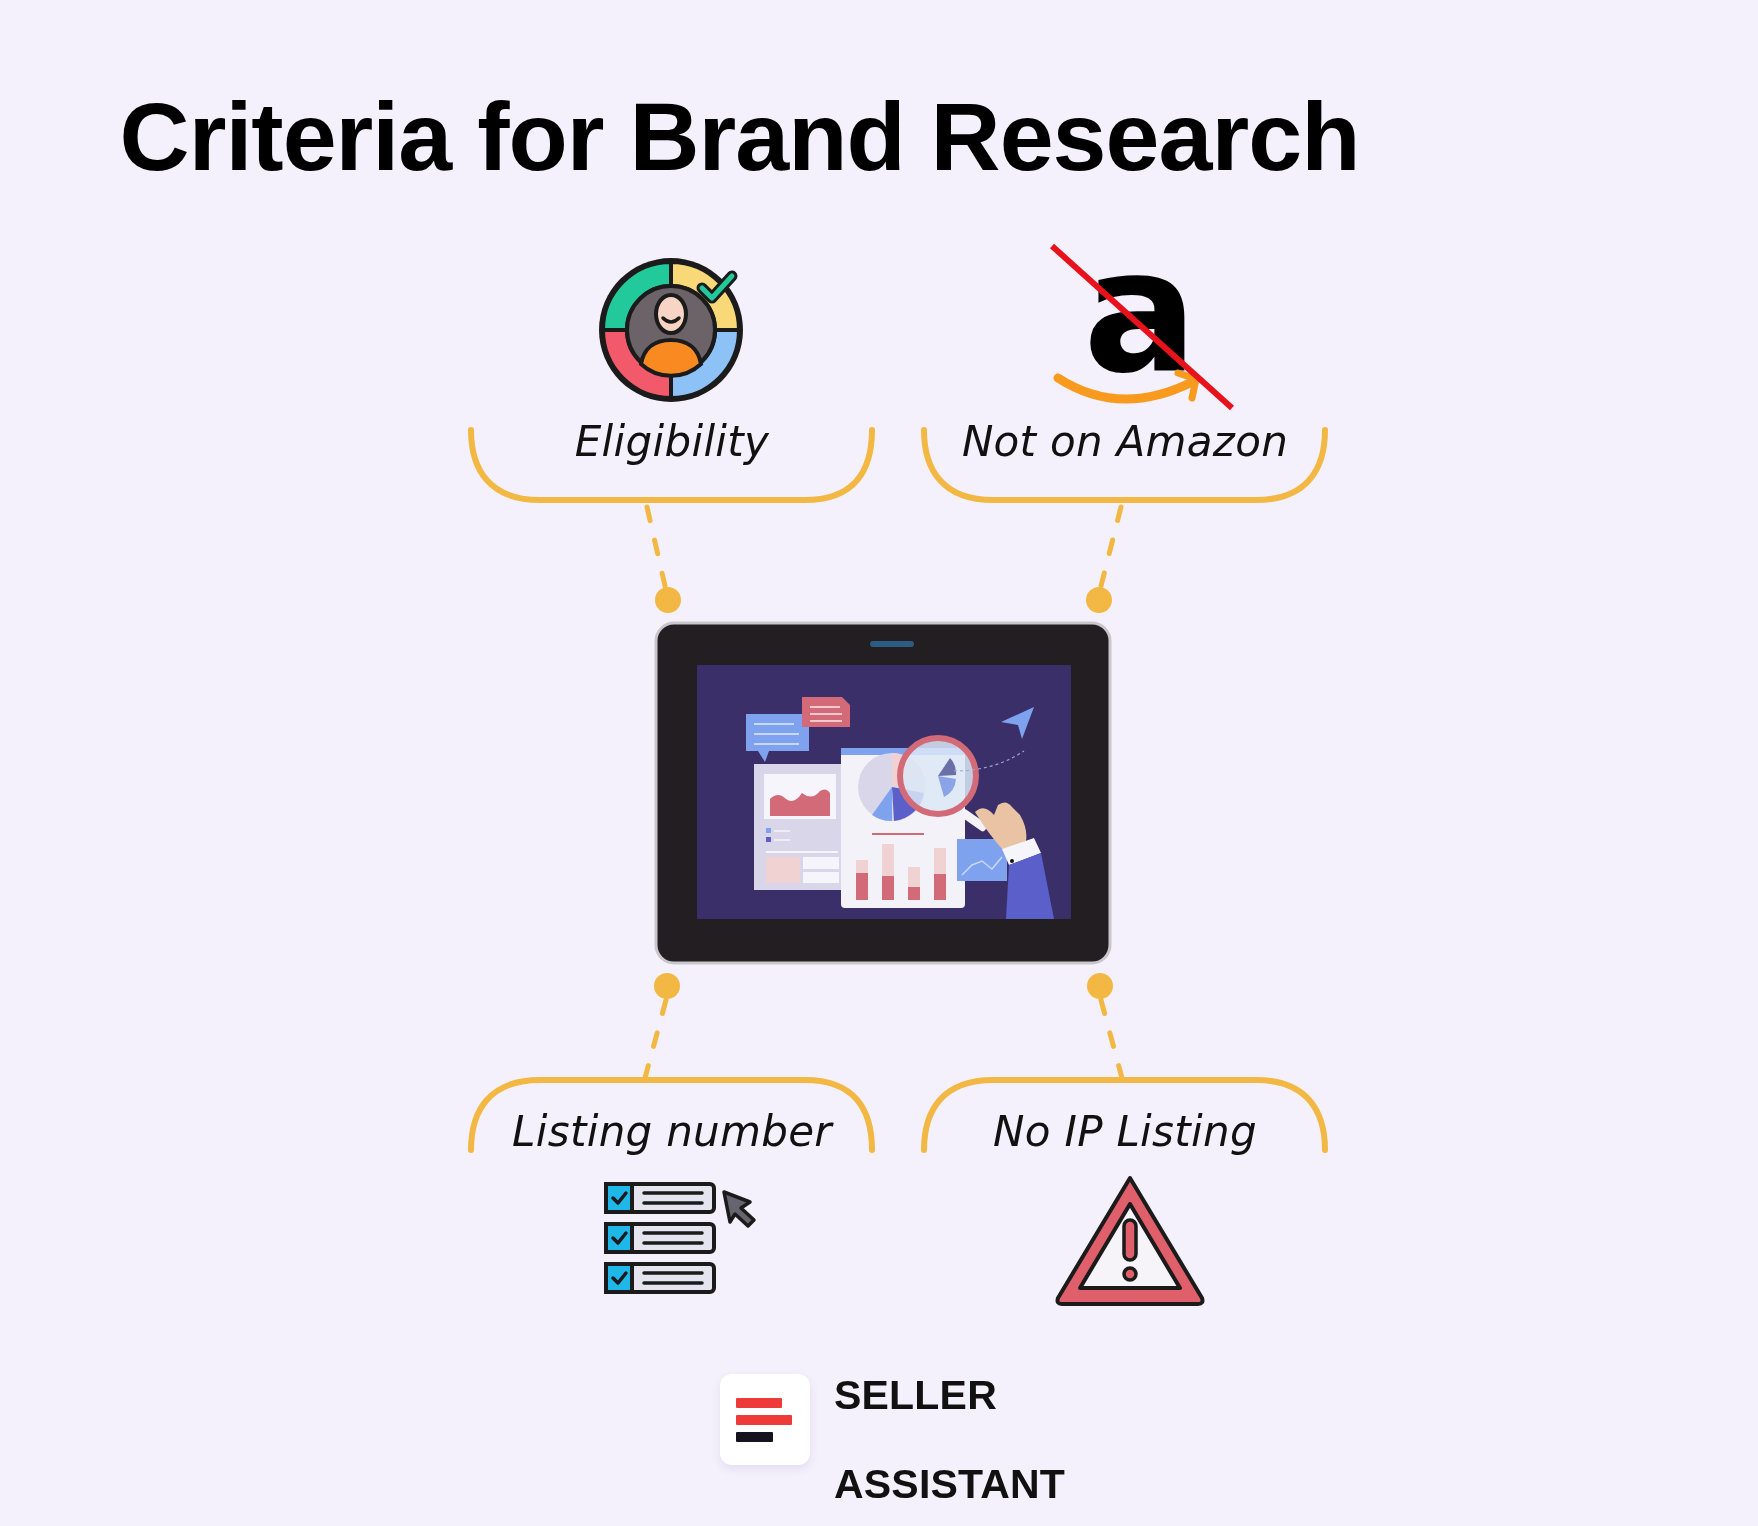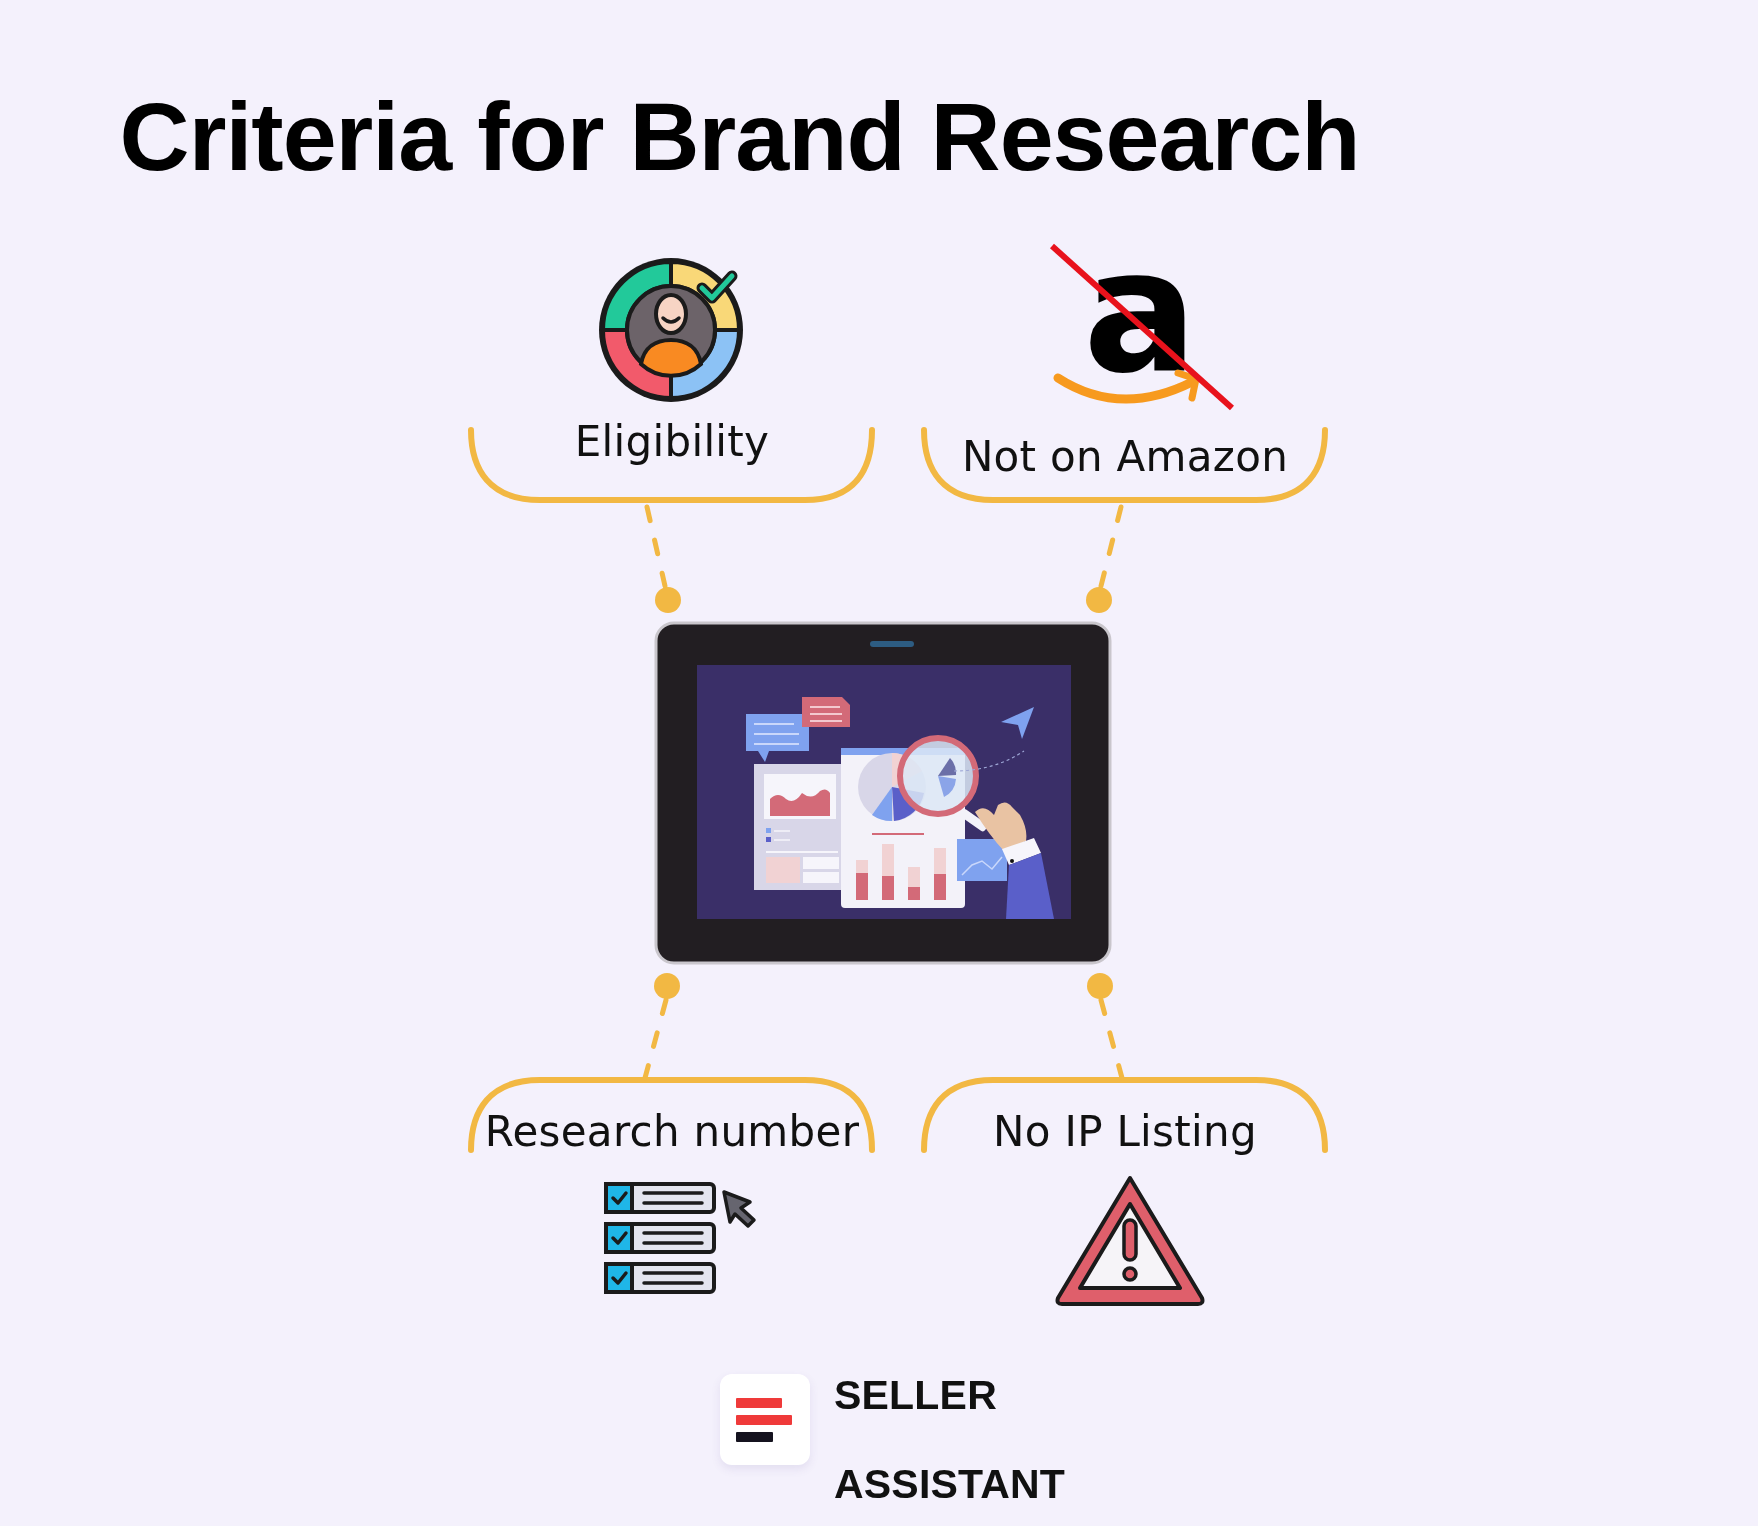--- a/index.html
+++ b/index.html
@@ -15,20 +15,21 @@
     text-align: center;
     font-family: "Liberation Sans", sans-serif;
     font-weight: 700; font-size: 97px; letter-spacing: -1px;
     color: #000; line-height: 1.1;
   }
   .label {
     position: absolute; text-align: center;
     font-family: "DejaVu Sans", sans-serif;
     font-size: 42px; color: #111; line-height: 1;
     letter-spacing: 0.3px;
+    font-style: italic;
   }
   svg.overlay { position: absolute; left: 0; top: 0; }
   .logo-box {
     position: absolute; left: 720px; top: 1374px; width: 90px; height: 91px;
     background: #fff; border-radius: 12px;
     box-shadow: 0 4px 10px rgba(80,60,140,0.10);
   }
   .logo-bar { position: absolute; height: 10px; border-radius: 1px; }
   .logo-text {
     position: absolute; left: 834px;
@@ -60,22 +61,22 @@
   </g>
   <g fill="#f2b843">
     <circle cx="668" cy="600" r="13"></circle>
     <circle cx="1099" cy="600" r="13"></circle>
     <circle cx="667" cy="986" r="13"></circle>
     <circle cx="1100" cy="986" r="13"></circle>
   </g>
 </svg>
 
 <div class="label" style="left:471px; width:402px; top:421px;">Eligibility</div>
-<div class="label" style="left:924px; width:402px; top:421px;margin-top:15px;">Not on Amazon</div>
-<div class="label" style="left:471px; width:402px; top:1111px;">Research number</div>
+<div class="label" style="left:924px; width:402px; top:421px;">Not on Amazon</div>
+<div class="label" style="left:471px; width:402px; top:1111px;">Listing number</div>
 <div class="label" style="left:924px; width:402px; top:1111px;">No IP Listing</div>
 
 <svg class="abs" style="left:594px; top:252px;" width="156" height="156" viewBox="0 0 156 156">
   <circle cx="77" cy="78" r="72" fill="#1b1b1b"></circle>
 
   <path d="M77 10 A68 68 0 0 0 9 78 L33 78 A44 44 0 0 1 77 34 Z" fill="#22c99a" stroke="#1b1b1b" stroke-width="4"></path>
   <path d="M77 10 A68 68 0 0 1 145 78 L121 78 A44 44 0 0 0 77 34 Z" fill="#f9d878" stroke="#1b1b1b" stroke-width="4"></path>
   <path d="M145 78 A68 68 0 0 1 77 146 L77 122 A44 44 0 0 0 121 78 Z" fill="#8cc2f5" stroke="#1b1b1b" stroke-width="4"></path>
   <path d="M77 146 A68 68 0 0 1 9 78 L33 78 A44 44 0 0 0 77 122 Z" fill="#f25a6b" stroke="#1b1b1b" stroke-width="4"></path>
   <circle cx="77" cy="78" r="44" fill="#6c6369" stroke="#1b1b1b" stroke-width="4"></circle>

